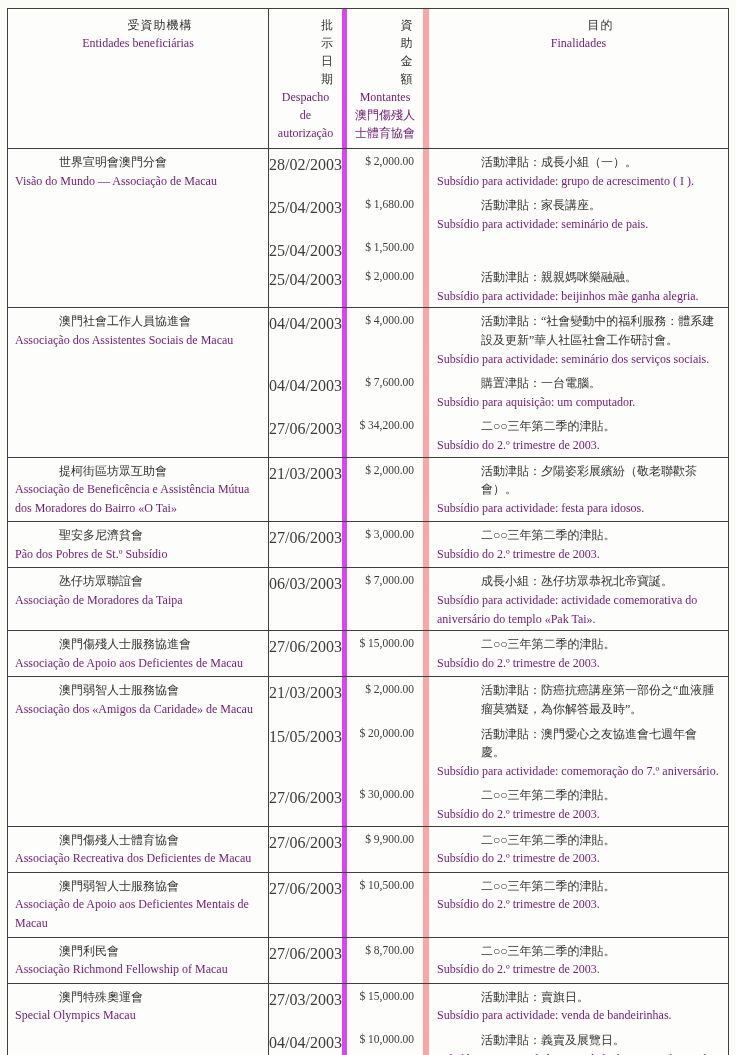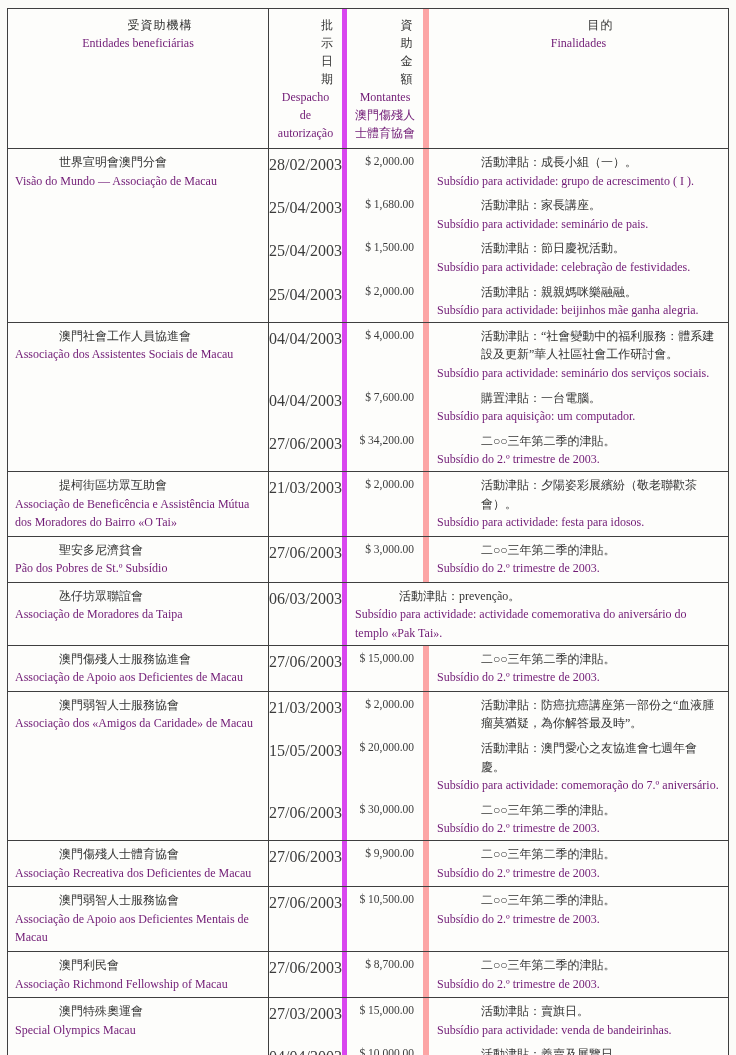--- a/index.html
+++ b/index.html
@@ -97,24 +97,20 @@
               <div class="cell c-date body-cell">25/04/2003</div>
               <div class="cell c-amount body-cell">$ 1,680.00</div>
               <div class="cell c-purpose body-cell">
                 <div class="zh">活動津貼：家長講座。</div>
                 <div class="pt">Subsídio para actividade: seminário de pais.</div>
               </div>
             </div>
             <div class="grant-row">
               <div class="cell c-date body-cell">25/04/2003</div>
               <div class="cell c-amount body-cell">$ 1,500.00</div>
-              <div class="cell c-purpose body-cell">
-                <div class="zh">活動津貼：節日慶祝活動。</div>
-                <div class="pt">Subsídio para actividade: celebração de festividades.</div>
-              </div>
             </div>
             <div class="grant-row">
               <div class="cell c-date body-cell">25/04/2003</div>
               <div class="cell c-amount body-cell">$ 2,000.00</div>
               <div class="cell c-purpose body-cell">
                 <div class="zh">活動津貼：親親媽咪樂融融。</div>
                 <div class="pt">Subsídio para actividade: beijinhos mãe ganha alegria.</div>
               </div>
             </div>
           </div>
@@ -184,22 +180,23 @@
           </div>
         </div>
         <div class="entity-row">
           <div class="cell c-entity body-cell">
             <div class="zh">氹仔坊眾聯誼會</div>
             <div class="pt">Associação de Moradores da Taipa</div>
           </div>
           <div class="grants">
             <div class="grant-row">
               <div class="cell c-date body-cell">06/03/2003</div>
-              <div class="cell c-purpose body-cell">
-                <div class="zh">活動津貼：prevenção。</div>
+              <div class="cell c-amount body-cell">$ 7,000.00</div>
+              <div class="cell c-purpose body-cell">
+                <div class="zh">成長小組：氹仔坊眾恭祝北帝寶誕。</div>
                 <div class="pt">Subsídio para actividade: actividade comemorativa do aniversário do templo «Pak Tai».</div>
               </div>
             </div>
           </div>
         </div>
         <div class="entity-row">
           <div class="cell c-entity body-cell">
             <div class="zh">澳門傷殘人士服務協進會</div>
             <div class="pt">Associação de Apoio aos Deficientes de Macau</div>
           </div>

